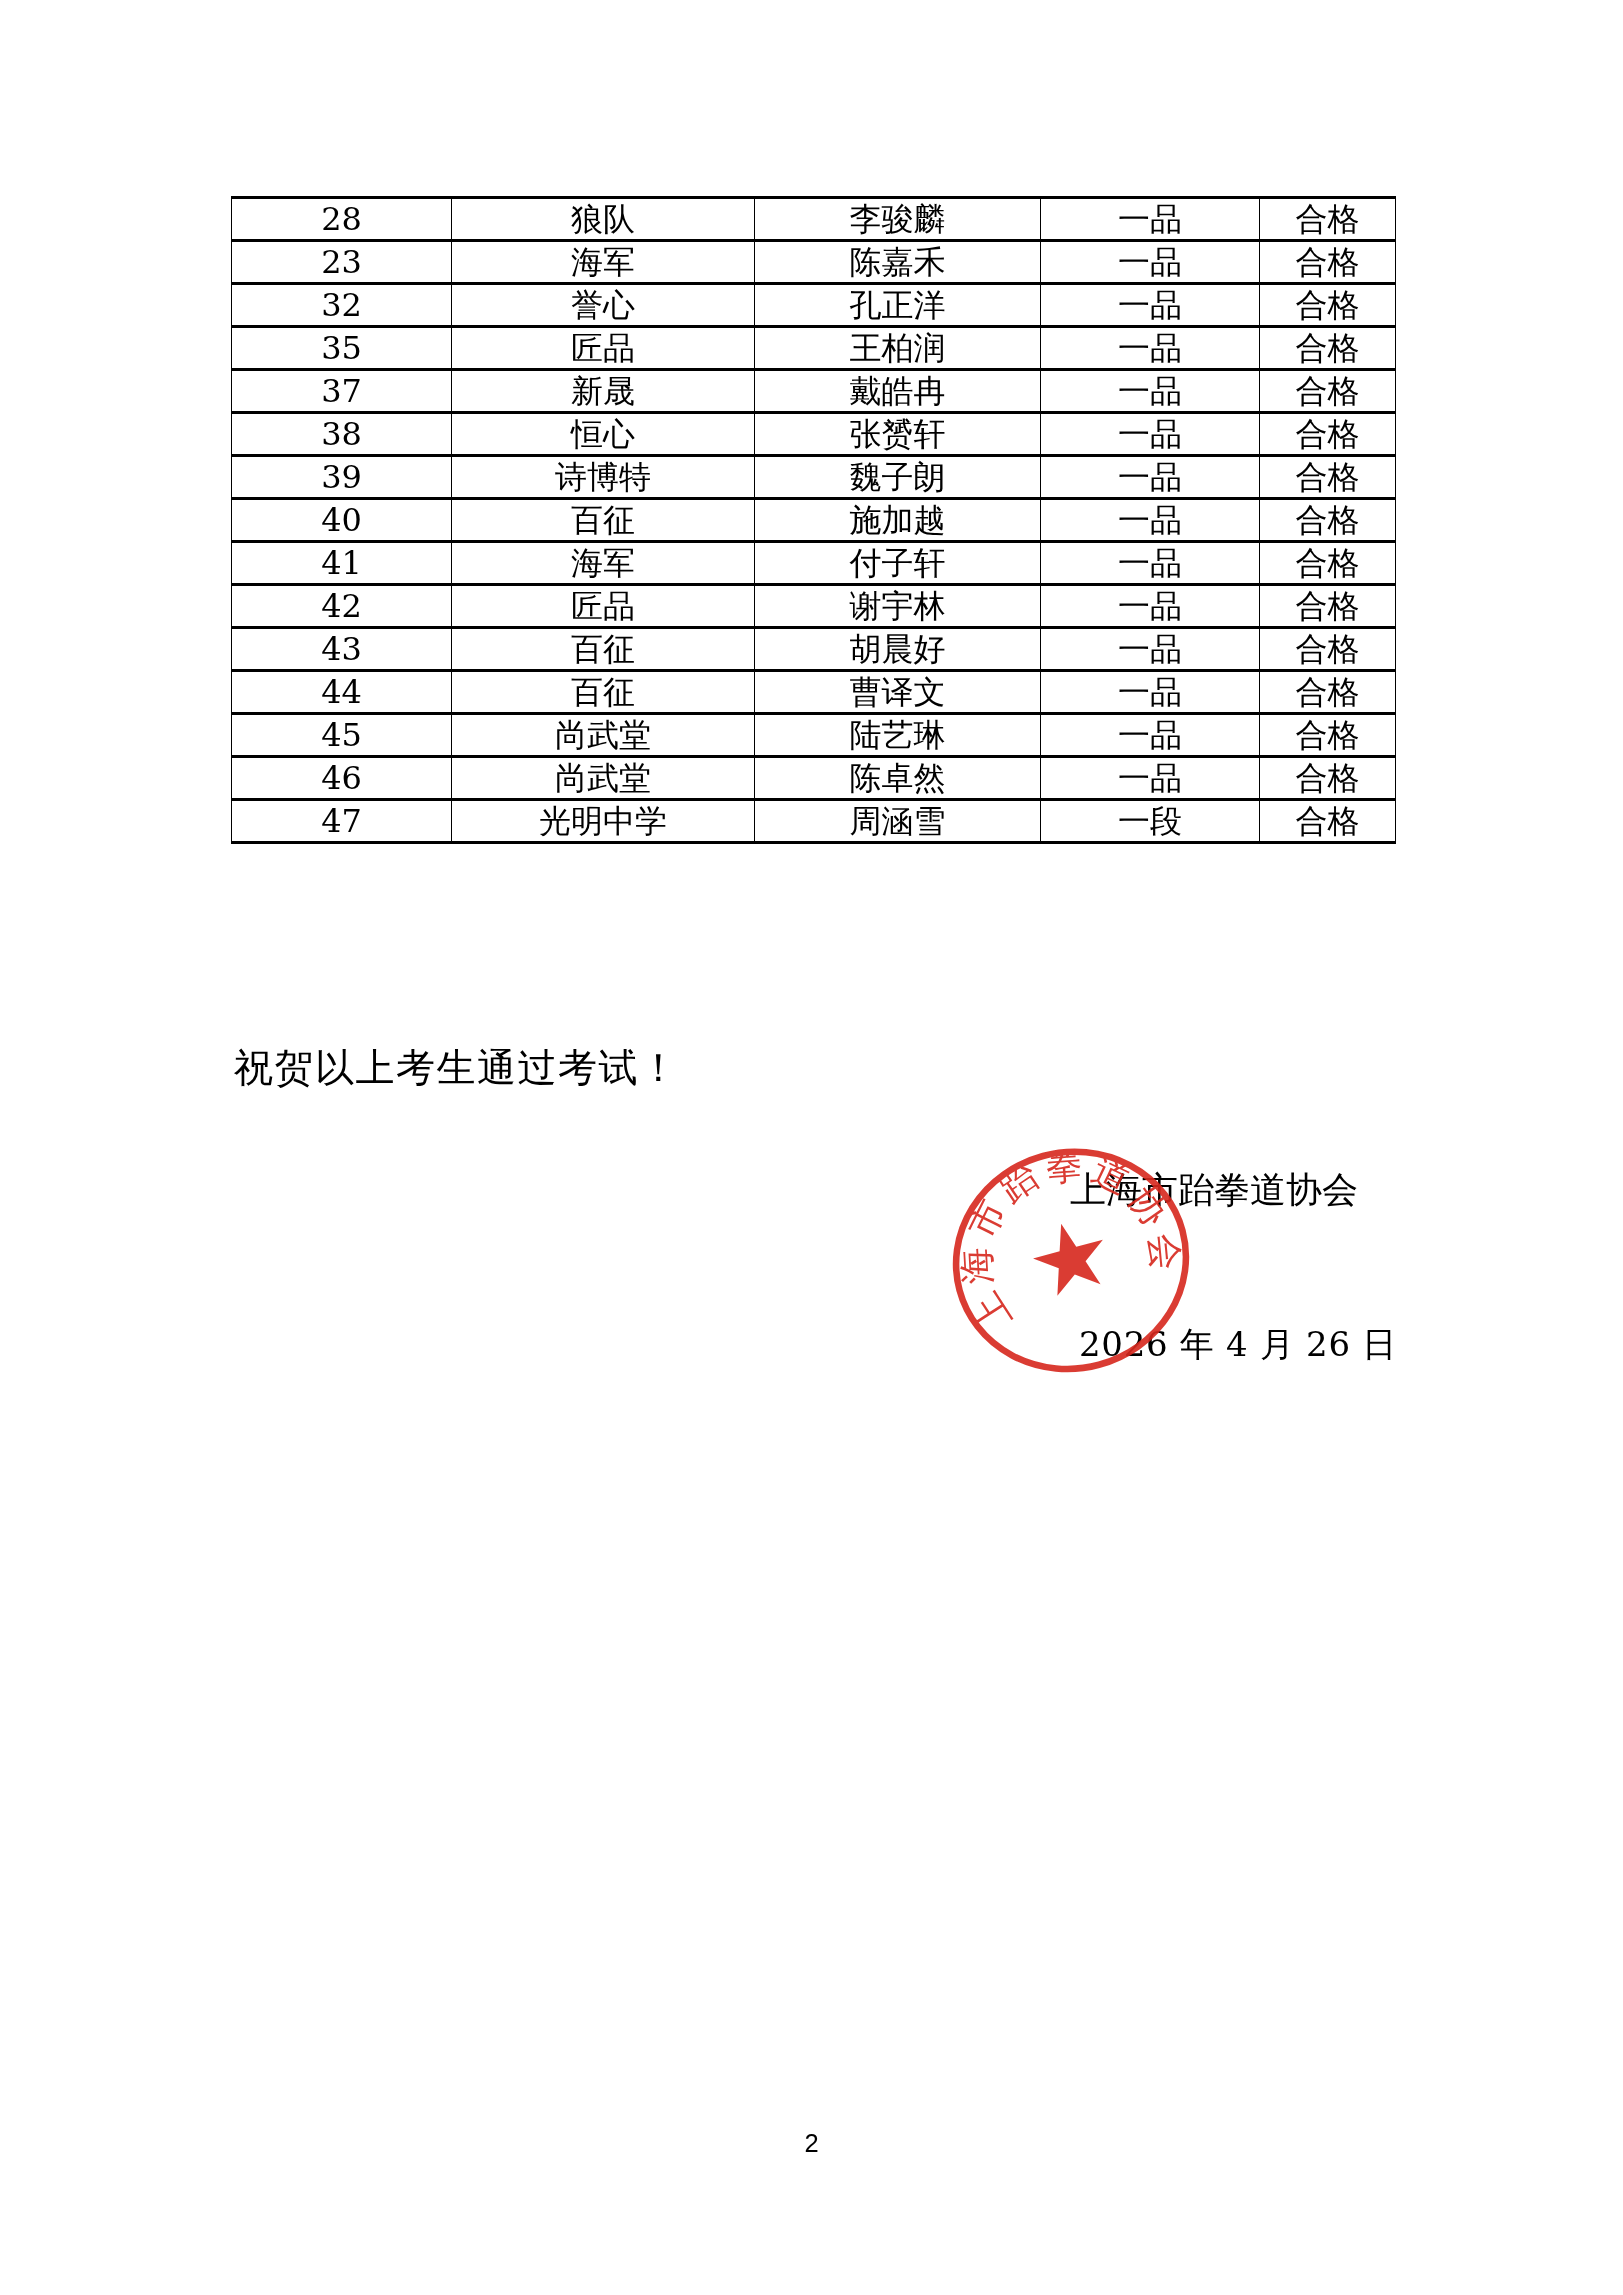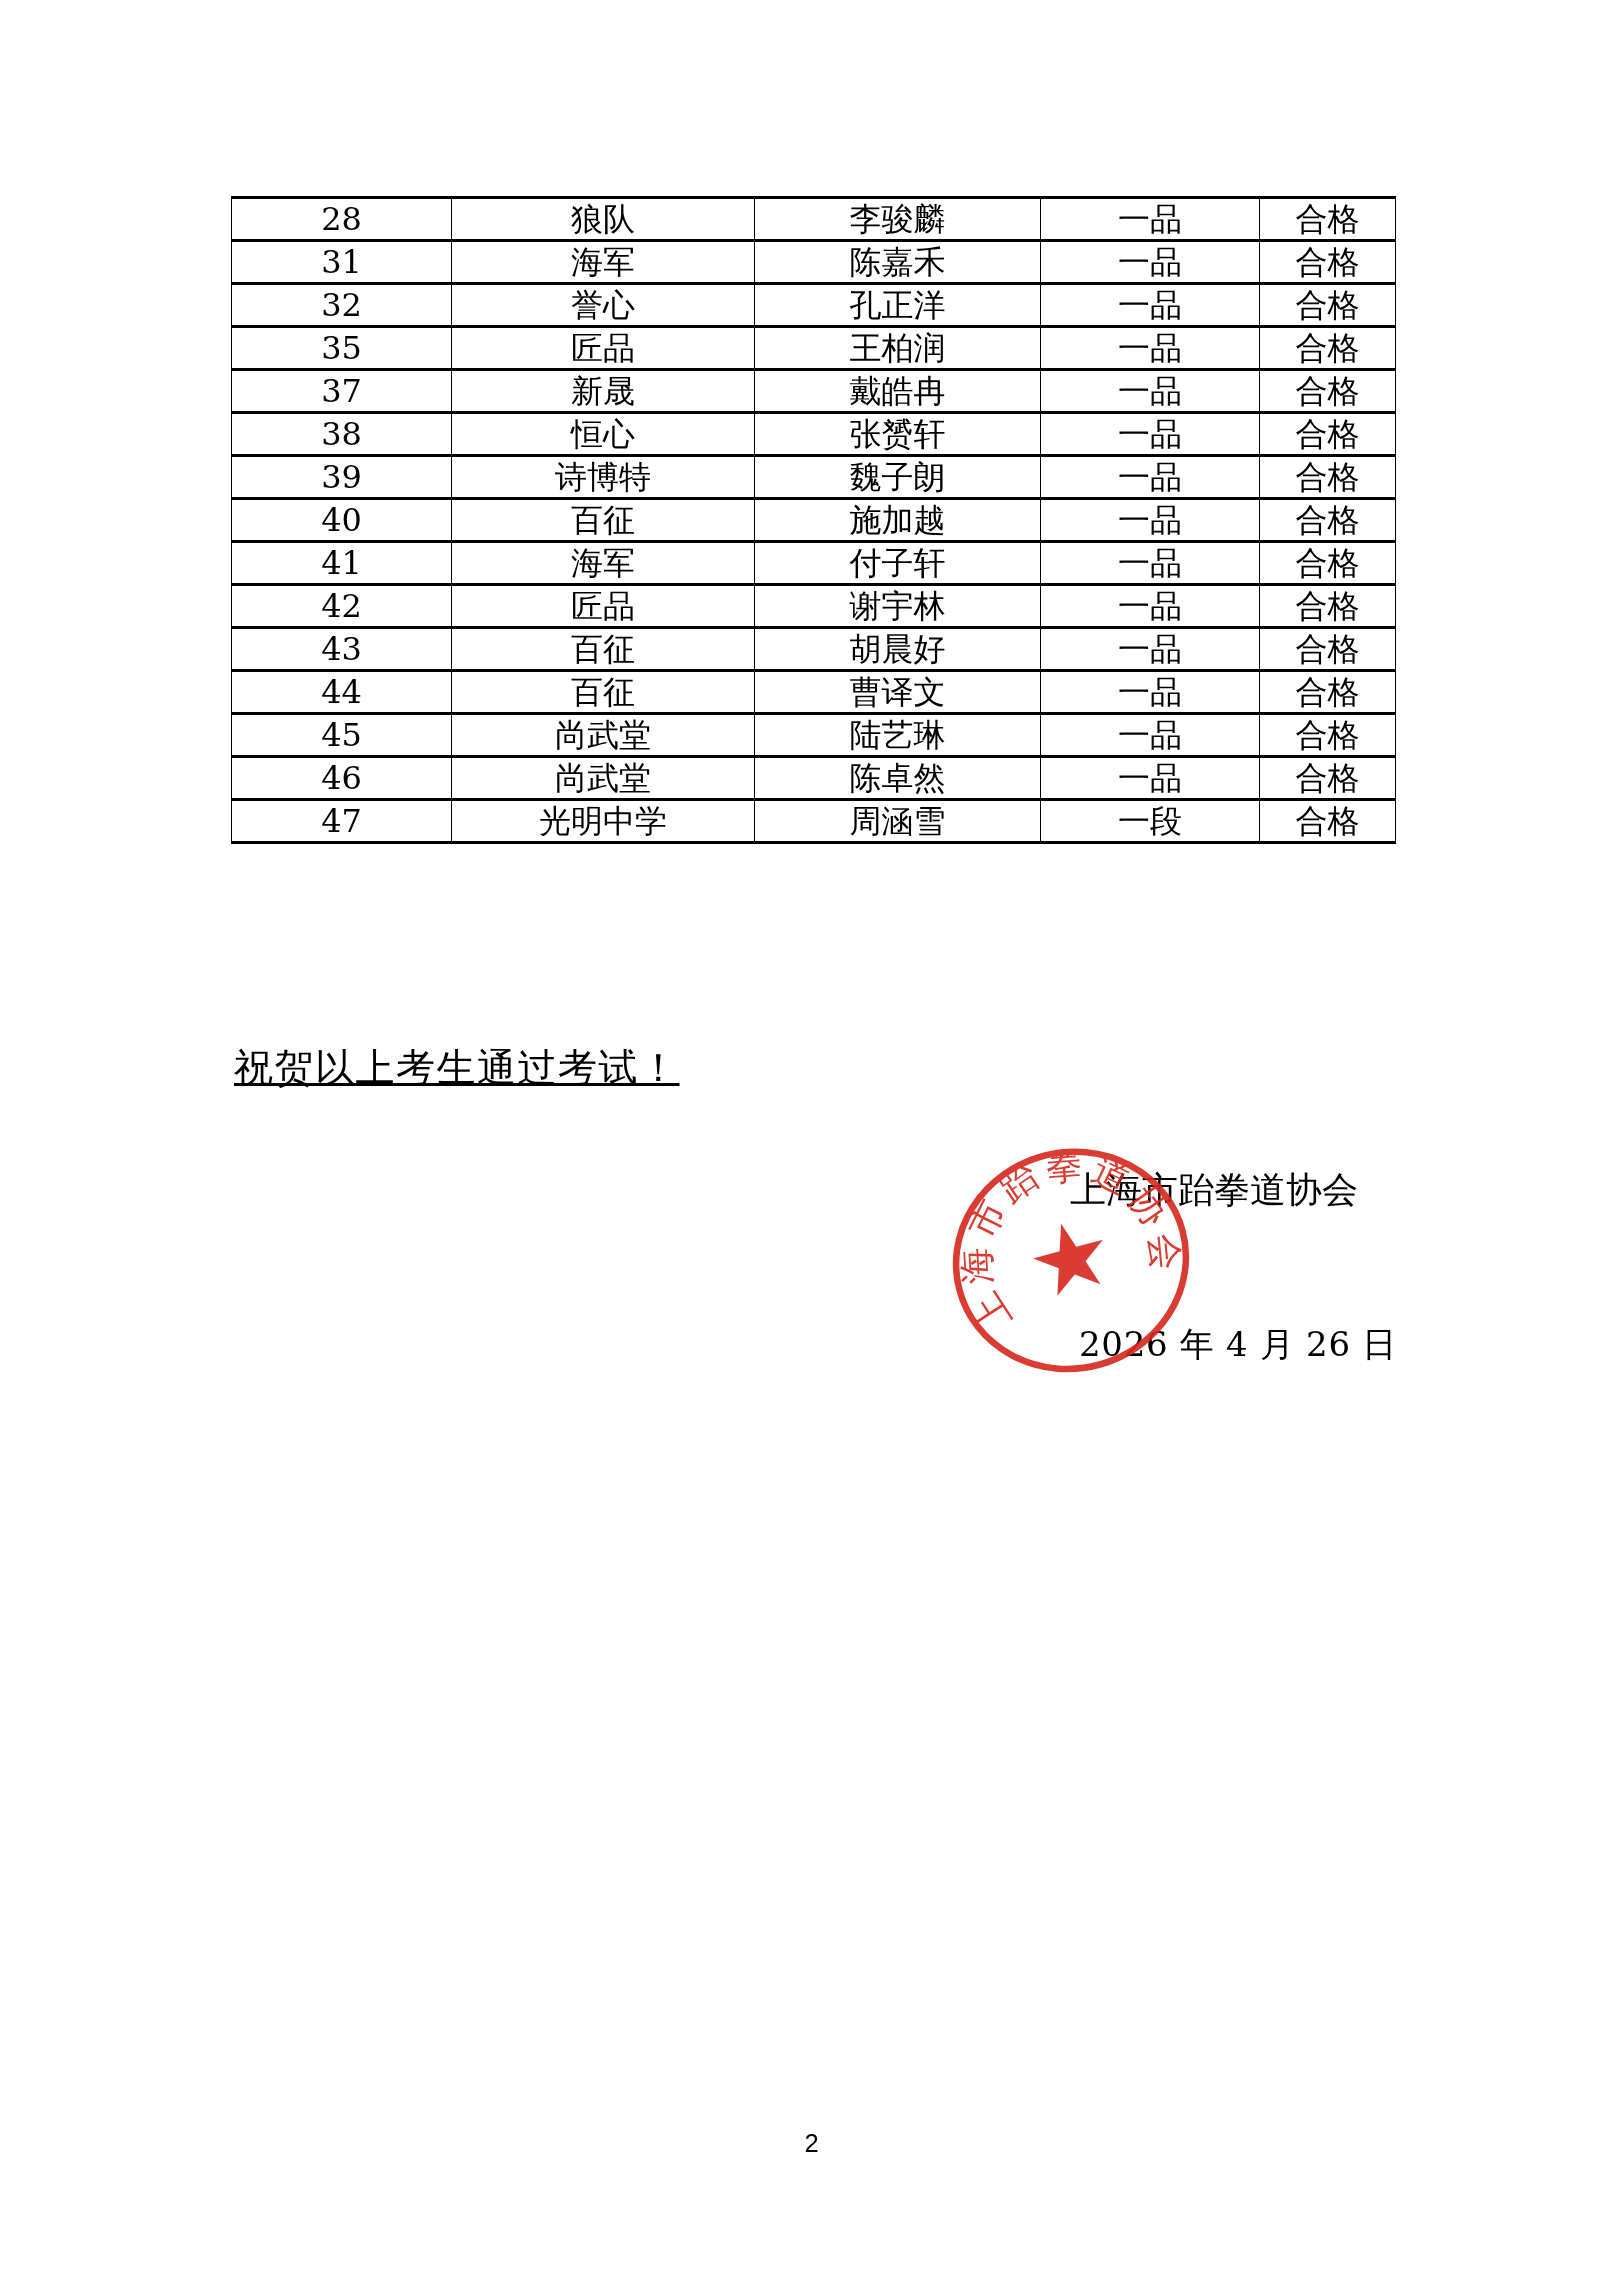--- a/index.html
+++ b/index.html
@@ -21,21 +21,21 @@
     font-size:32px;line-height:1;white-space:nowrap;overflow:hidden;
   }
   col.c-no{width:220px;}
   col.c-club{width:303px;}
   col.c-name{width:286px;}
   col.c-rank{width:219px;}
   col.c-result{width:136px;}
 
   .congrats{
     position:absolute;left:234px;top:1046px;
-    font-size:39px;line-height:1.15;letter-spacing:1.5px;white-space:nowrap;text-decoration:underline;
+    font-size:39px;line-height:1.15;letter-spacing:1.5px;white-space:nowrap;
   }
   .org-name{
     position:absolute;left:1070px;top:1170px;
     font-size:36px;line-height:1.1;white-space:nowrap;
   }
   .issue-date{
     position:absolute;left:1079px;top:1326px;
     font-size:34px;line-height:1.1;white-space:nowrap;letter-spacing:0.7px;
   }
   .stamp{
@@ -63,21 +63,21 @@
     </colgroup>
     <tbody>
         <tr>
       <td>28</td>
       <td>狼队</td>
       <td>李骏麟</td>
       <td>一品</td>
       <td>合格</td>
     </tr>
         <tr>
-      <td>31</td>
+      <td>23</td>
       <td>海军</td>
       <td>陈嘉禾</td>
       <td>一品</td>
       <td>合格</td>
     </tr>
         <tr>
       <td>32</td>
       <td>誉心</td>
       <td>孔正洋</td>
       <td>一品</td>

